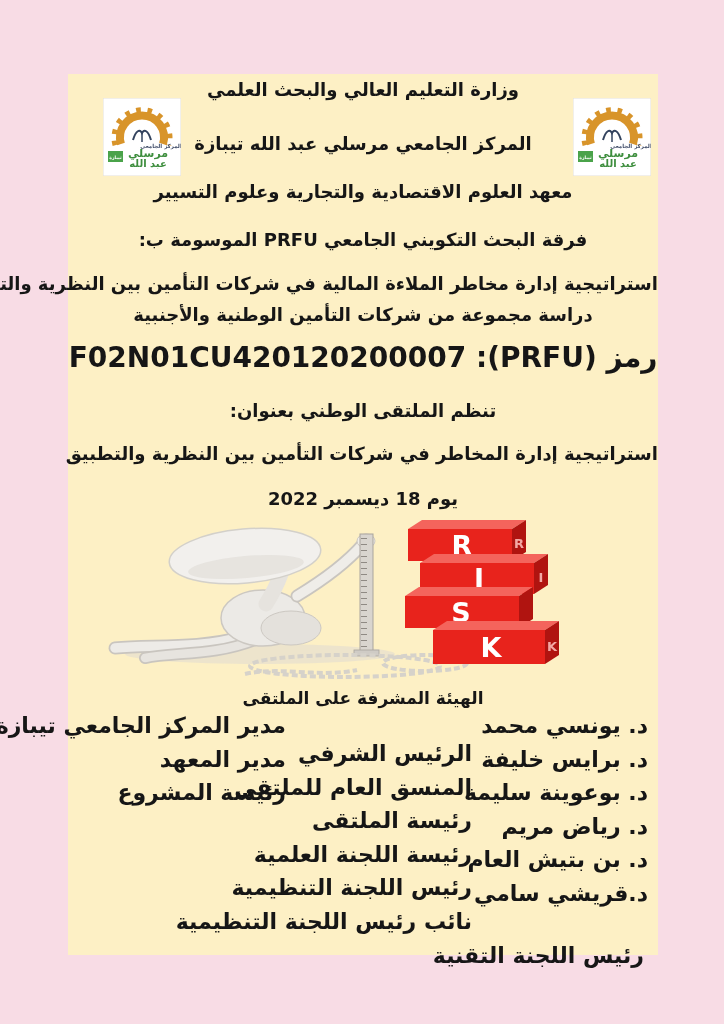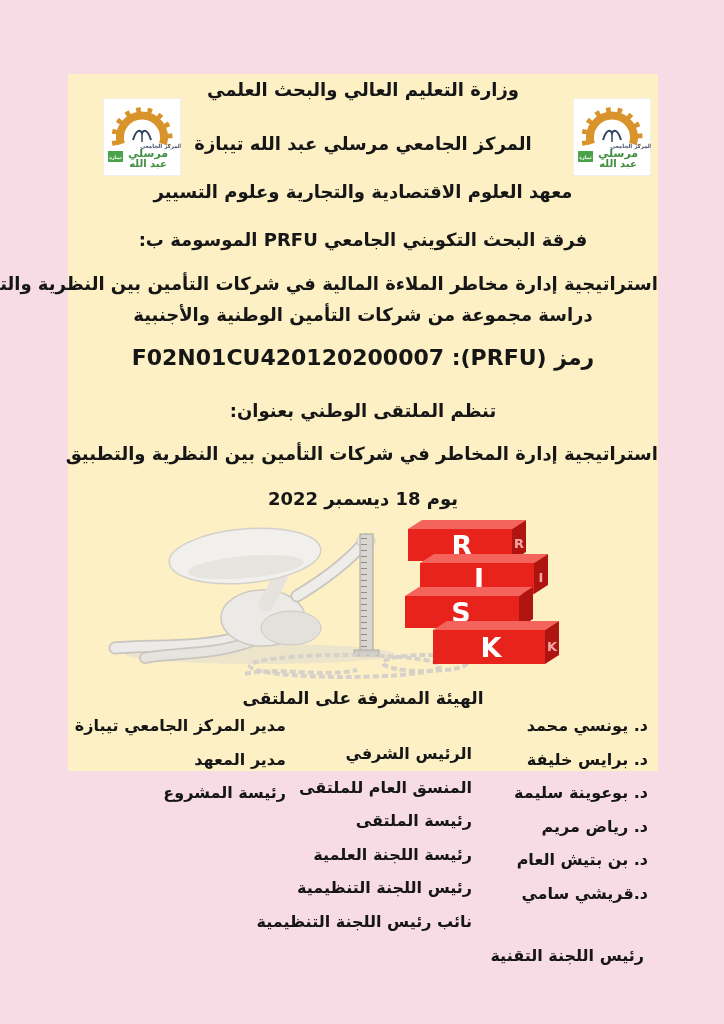--- a/index.html
+++ b/index.html
@@ -4,44 +4,44 @@
 <style>
   html,body{margin:0;padding:0;}
   body{
     width:724px;height:1024px;
     background:#f8dce5;
     position:relative;
     font-family:"DejaVu Sans",sans-serif;
     overflow:hidden;
   }
   .panel{
-    position:absolute;left:68px;top:74px;width:590px;height:697px;
+    position:absolute;left:68px;top:74px;width:590px;height:881px;
     background:#fdf0c5;
   }
   .line{
     position:absolute;left:0;right:0;
     text-align:center;direction:rtl;
     font-weight:bold;color:#161616;
     font-size:18px;line-height:24px;
     white-space:nowrap;
   }
-  .code-line{font-size:22px;}
+  .code-line{font-size:28px;}
   .underlined{text-underline-offset:4px;}
   .logo{position:absolute;top:24px;width:78px;height:78px;padding-left:28px;}
   .logo.left{left:7px;}
   .logo.right{right:7px;}
   .illustration{position:absolute;left:27px;top:440px;width:520px;height:170px;}
   .committee{position:absolute;left:0;right:0;top:635px;}
   .committee-row{
     display:grid;direction:rtl;
     grid-template-columns:172px 200px 218px;
     height:33.6px;line-height:33.6px;
   }
   .committee-row .cell{
-    font-weight:bold;color:#161616;font-size:16px;
+    font-weight:bold;color:#161616;font-size:22px;
     text-align:right;white-space:nowrap;overflow:visible;
   }
   .cell.name{padding-right:10px;}
   .cell.role{padding-right:14px;margin-top:28px;}
   .cell.extra{padding-right:0px;}
   .heading{font-size:17px;}
 </style>
 </head>
 <body>
 

